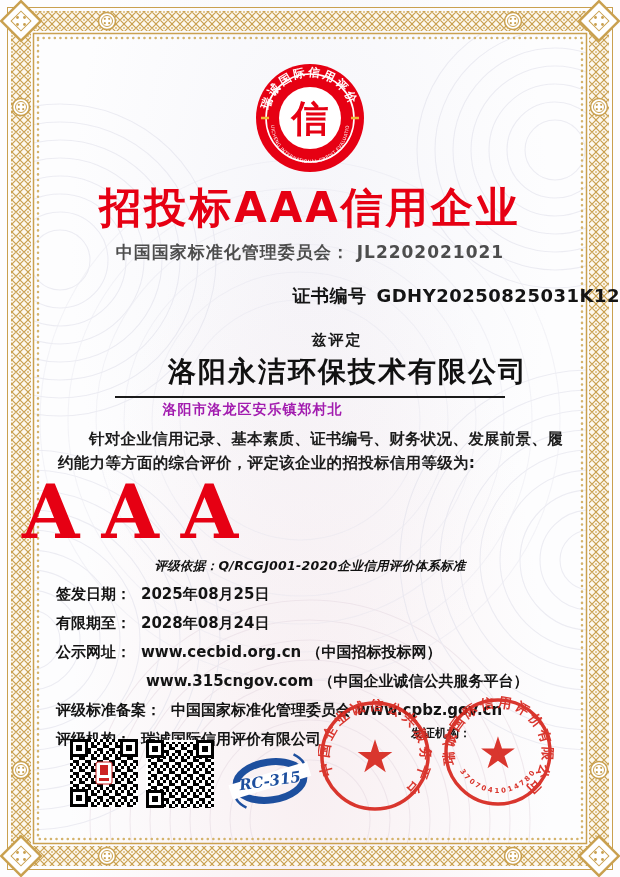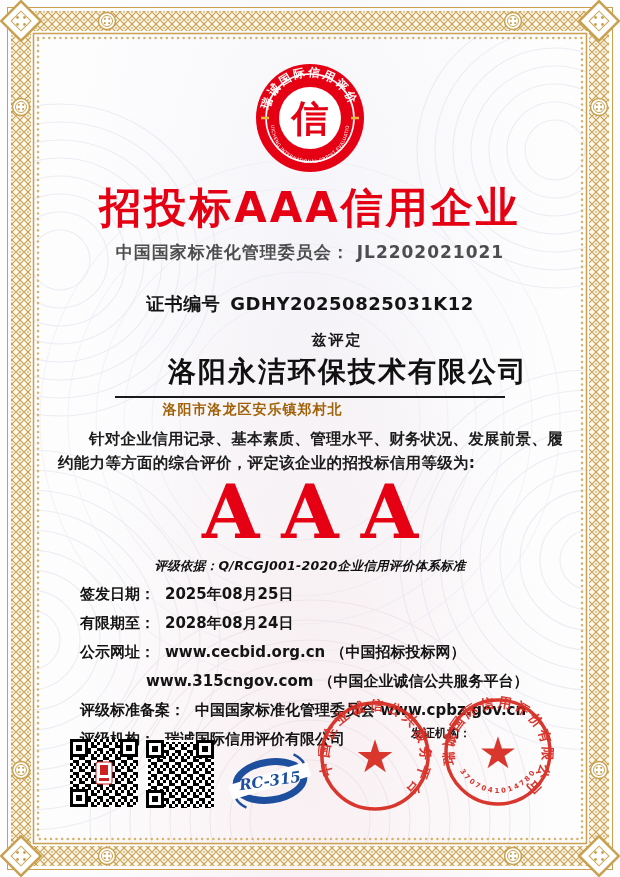--- a/index.html
+++ b/index.html
@@ -14,40 +14,40 @@
   .tint-bottom{inset:0;background:radial-gradient(ellipse at 50% 88%, rgba(232,190,198,.22), transparent 55%);z-index:0;}
   .waves{left:0;top:0;z-index:1;}
   .frame{left:0;top:0;z-index:2;pointer-events:none;}
   
   .content-layer{inset:0;z-index:3;}
   .logo{left:254px;top:62px;width:112px;height:112px;}
   .title{left:0;top:185px;width:620px;text-align:center;color:#e60013;
     font-size:42px;font-weight:900;letter-spacing:3px;line-height:1.1;}
   .subtitle{left:0;top:241px;width:620px;text-align:center;color:#4d4d4d;
     font-size:17px;font-weight:600;letter-spacing:1px;}
-  .certno{left:0;top:292px;width:620px;text-align:center;color:#141414;
+  .certno{left:0;top:284px;width:620px;text-align:right;color:#141414;
     font-size:18px;font-weight:800;letter-spacing:.5px;}
   .certno .sep{display:inline-block;width:10px;}
   .hereby{left:0;top:331px;width:620px;text-align:center;color:#1a1a1a;
     font-family:"DejaVu Serif","Liberation Serif",serif;font-size:15px;font-weight:700;letter-spacing:2px;padding-left:27px;}
   .company{left:0;top:353px;width:620px;text-align:center;color:#111;
     font-family:"DejaVu Serif","Liberation Serif",serif;font-size:28px;font-weight:800;letter-spacing:2px;margin-left:38px;}
   .company-line{left:115px;top:396px;width:390px;border-top:2px solid #1a1a1a;height:0;}
-  .address{left:0;top:401px;width:505px;text-align:center;color:#a16207;
+  .address{left:0;top:401px;width:505px;text-align:center;color:#a21caf;
     font-size:14px;font-weight:800;letter-spacing:1px;}
   .body-text{left:58px;top:427px;width:506px;color:#1c1c1c;font-size:15.5px;
     font-weight:600;line-height:24px;text-indent:2em;text-align:left;letter-spacing:.3px;}
-  .rating{left:0;top:474px;width:620px;text-align:center;color:#e60013;
+  .rating{left:0;top:474px;width:620px;text-align:left;color:#e60013;
     font-family:"DejaVu Serif","Liberation Serif",serif;font-size:74px;font-weight:800;
     letter-spacing:22px;text-indent:22px;line-height:1.05;}
   .basis{left:0;top:558px;width:620px;text-align:center;color:#111;
     font-size:12.5px;font-weight:800;letter-spacing:.3px;font-style:italic;}
   .fields{left:56px;top:583px;width:430px;color:#141414;font-size:15px;font-weight:800;}
   .field-row{height:29px;line-height:22px;white-space:nowrap;}
-  .field-row .flabel{margin-right:10px;margin-left:24px;}
+  .field-row .flabel{margin-right:10px;}
   .field-row.indent{padding-left:90px;}
   .issuer{left:411px;top:725px;color:#141414;font-size:12px;font-weight:800;z-index:4;}
   .qr{width:68px;height:68px;z-index:3;}
   .qr1{left:70px;top:739px;}
   .qr2{left:146px;top:740px;}
   .rc-badge{left:227px;top:751px;width:86px;height:60px;z-index:3;}
   .seal{z-index:5;opacity:.93;}
   .seal1{left:318px;top:699px;width:114px;height:114px;}
   .seal2{left:442px;top:696px;width:112px;height:112px;}
 </style>
@@ -195,21 +195,21 @@
     <div class="abs subtitle">中国国家标准化管理委员会： JL2202021021</div>
 
     <div class="abs certno">
       <span>证书编号</span><span class="sep"></span><span>GDHY20250825031K12</span>
     </div>
 
     <div class="abs hereby">兹评定</div>
     <div class="abs company">洛阳永洁环保技术有限公司</div>
     <div class="abs company-line"></div>
     <div class="abs address">洛阳市洛龙区安乐镇郑村北</div>
-    <div class="abs body-text">针对企业信用记录、基本素质、管理水平、财务状况、发展前景、履约能力等方面的综合评价，评定该企业的招投标信用等级为:</div>
+    <div class="abs body-text">针对企业信用记录、基本素质、证书编号、财务状况、发展前景、履约能力等方面的综合评价，评定该企业的招投标信用等级为:</div>
     <div class="abs rating">AAA</div>
     <div class="abs basis">评级依据：Q/RCGJ001-2020企业信用评价体系标准</div>
 
     <div class="abs fields">
       <div class="field-row">
         <span class="flabel">签发日期：</span><span class="fvalue">2025年08月25日</span>
       </div>
       <div class="field-row">
         <span class="flabel">有限期至：</span><span class="fvalue">2028年08月24日</span>
       </div>

